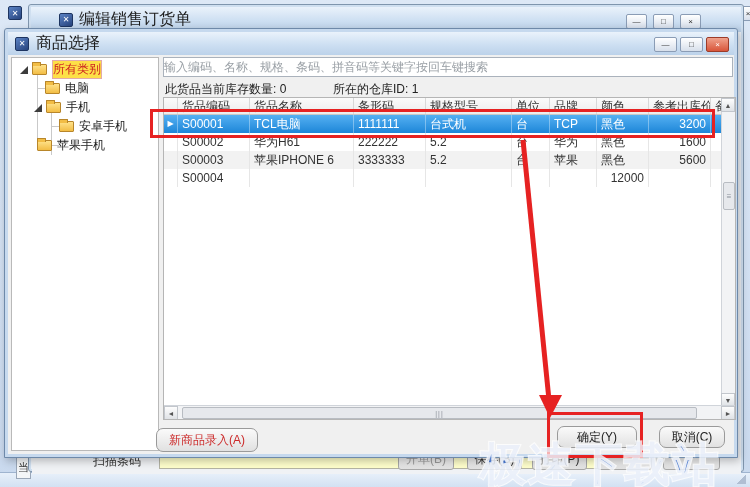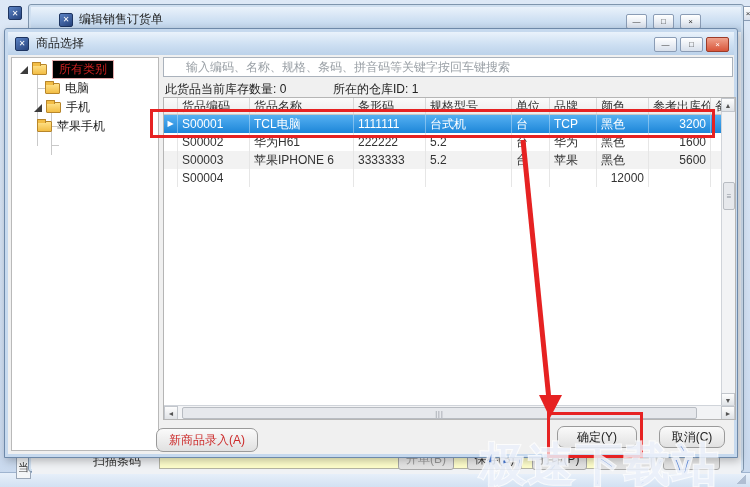--- a/index.html
+++ b/index.html
@@ -11,21 +11,21 @@
   .abs { position: absolute; }
   .app-icon { width: 14px; height: 14px; border-radius: 2px;
               background: linear-gradient(145deg,#5a82c4,#27447e);
               border: 1px solid #1d3460; color: #fff; font-size: 8px;
               display: flex; align-items: center; justify-content: center; }
   .cap-btn { height: 15px; border: 1px solid #8a9cb5; border-radius: 2px;
              background: linear-gradient(#ffffff,#d7dfeb);
              display: flex; align-items: center; justify-content: center;
              font-size: 8px; color: #333; line-height: 1; }
   .cap-close-red { background: linear-gradient(#f0a28c,#d8553a); color: #fff; border-color: #9c3b28; }
-  .titlebar-text { font-size: 12px; color: #1c1c1c; white-space: nowrap; }
+  .titlebar-text { font-size: 16px; color: #1c1c1c; white-space: nowrap; }
 
   
   .outer-bottom { left: 0; top: 472px; width: 750px; height: 15px;
                   background: linear-gradient(#e8f0fa,#d3e1f2); border-top: 1px solid #9fb4cf; z-index: 1; }
   .outer-icon { left: 8px; top: 6px; z-index: 1; }
   .outer-close-partial { left: 737px; top: 6px; width: 13px; overflow: hidden; z-index: 1; }
   .side-tab { left: 16px; top: 455px; width: 15px; height: 24px; z-index: 1;
               background: #f4f6f8; border: 1px solid #9aa7b8; font-size: 11px; color: #333;
               display: flex; align-items: center; justify-content: center; }
   .resize-grip { left: 736px; top: 474px; width: 10px; height: 10px; z-index: 2;
@@ -66,26 +66,26 @@
   .tree-panel { position: absolute; left: 6px; top: 28px; width: 148px; height: 394px;
             background: #fff; border: 1px solid #b9b9b9; overflow: hidden; }
   .tree-row { position: relative; height: 19px; display: flex; align-items: center; white-space: nowrap; }
   .expander { width: 0; height: 0; border: 4px solid transparent;
               border-bottom-color: #3c3c3c; border-right-color: #3c3c3c; margin-right: 4px; flex: 0 0 auto; }
   .folder { width: 15px; height: 11px; background: linear-gradient(#ffe28a,#f2bd45);
             border: 1px solid #b8862a; border-radius: 1px; position: relative; margin-right: 5px; flex: 0 0 auto; }
   .folder::before { content: ""; position: absolute; top: -3px; left: -1px; width: 7px; height: 3px;
             background: #f2bd45; border: 1px solid #b8862a; border-bottom: none; border-radius: 1px 1px 0 0; }
   .tree-label { font-size: 12px; color: #222; }
-  .tree-label.selected { color: #cc2020; border: 1px solid #e2aaaa; padding: 0 6px; background: #000000; }
+  .tree-label.selected { color: #cc2020; border: 1px solid #e2aaaa; padding: 0 0; background: #fde047; }
   .tline { position: absolute; background: #c9c9c9; }
 
   
   .search-input { position: absolute; left: 158px; top: 28px; width: 570px; height: 20px;
-            border: 1px solid #aab2bc; background: #fff; font-size: 12px; padding: 0 22px;
+            border: 1px solid #aab2bc; background: #fff; font-size: 12px; padding: 0 0;
             font-family: "Liberation Sans", sans-serif; color: #333; }
   .search-input::placeholder { color: #9aa0a6; }
   .info-stock { position: absolute; left: 160px; top: 52px; font-size: 12px; color: #222; }
   .info-warehouse { position: absolute; left: 328px; top: 52px; font-size: 12px; color: #222; }
 
   
   .table-wrap { position: absolute; left: 158px; top: 68px; width: 573px; height: 323px;
             background: #fff; border: 1px solid #b5b5b5; overflow: hidden; }
   .trow { display: grid; grid-template-columns: 14px 72px 104px 72px 86px 38px 47px 52px 62px 12px;
           width: 559px; }
@@ -191,20 +191,24 @@
       </div>
       <div class="tree-row" style="padding-left:33px;top:2px">
         <span class="folder"></span>
         <span class="tree-label">电脑</span>
       </div>
       <div class="tree-row" style="padding-left:22px;top:2px">
         <span class="expander"></span>
         <span class="folder"></span>
         <span class="tree-label">手机</span>
       </div>
+      <div class="tree-row" style="padding-left:47px;top:2px">
+        <span class="folder"></span>
+        <span class="tree-label">安卓手机</span>
+      </div>
       <div class="tree-row" style="padding-left:25px;top:2px">
         <span class="folder"></span>
         <span class="tree-label">苹果手机</span>
       </div>
     </div>
 
     <input class="search-input" readonly="" placeholder="输入编码、名称、规格、条码、拼音码等关键字按回车键搜索" style="">
     <div class="info-stock">此货品当前库存数量: 0</div>
     <div class="info-warehouse">所在的仓库ID: 1</div>
 

